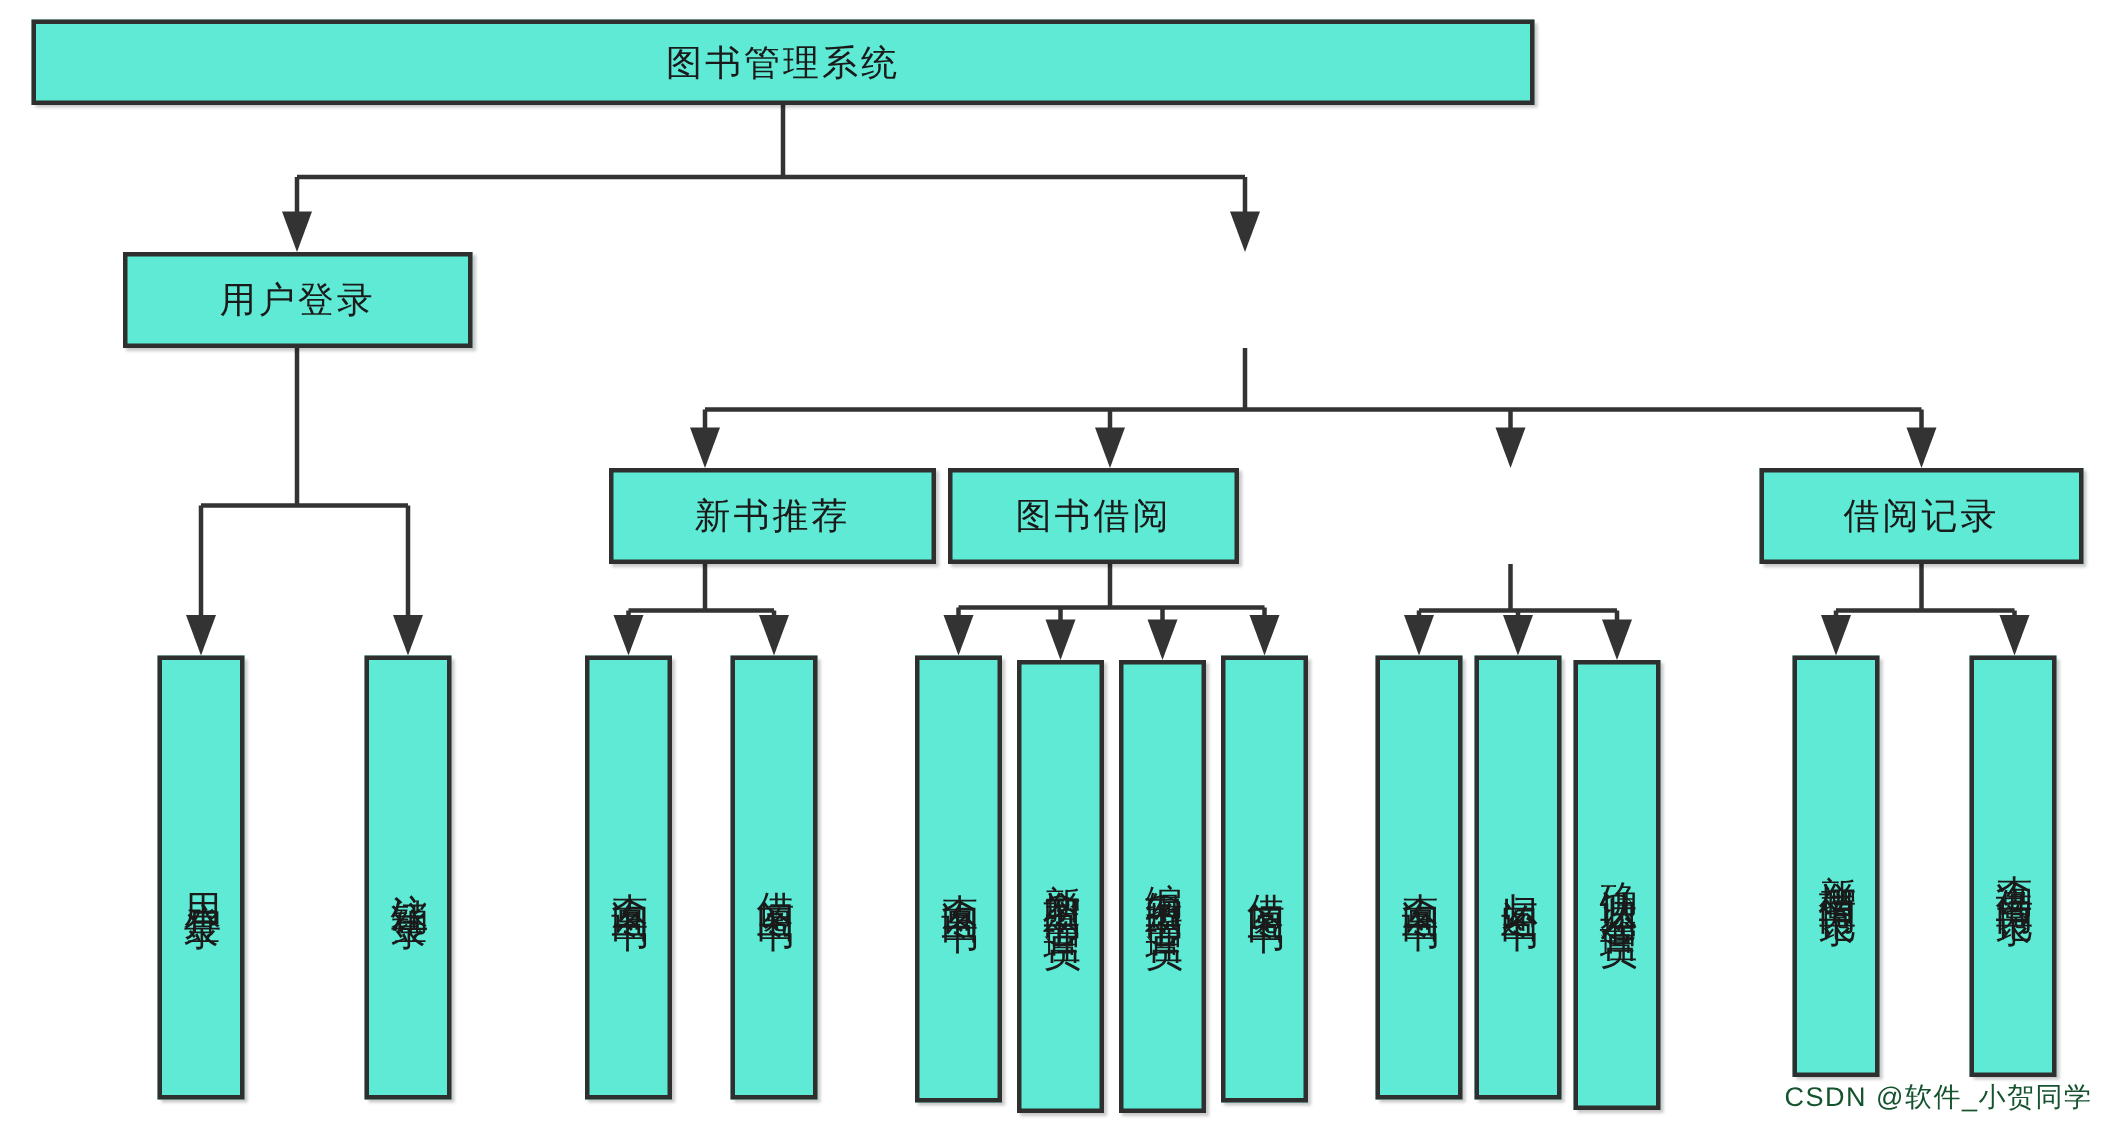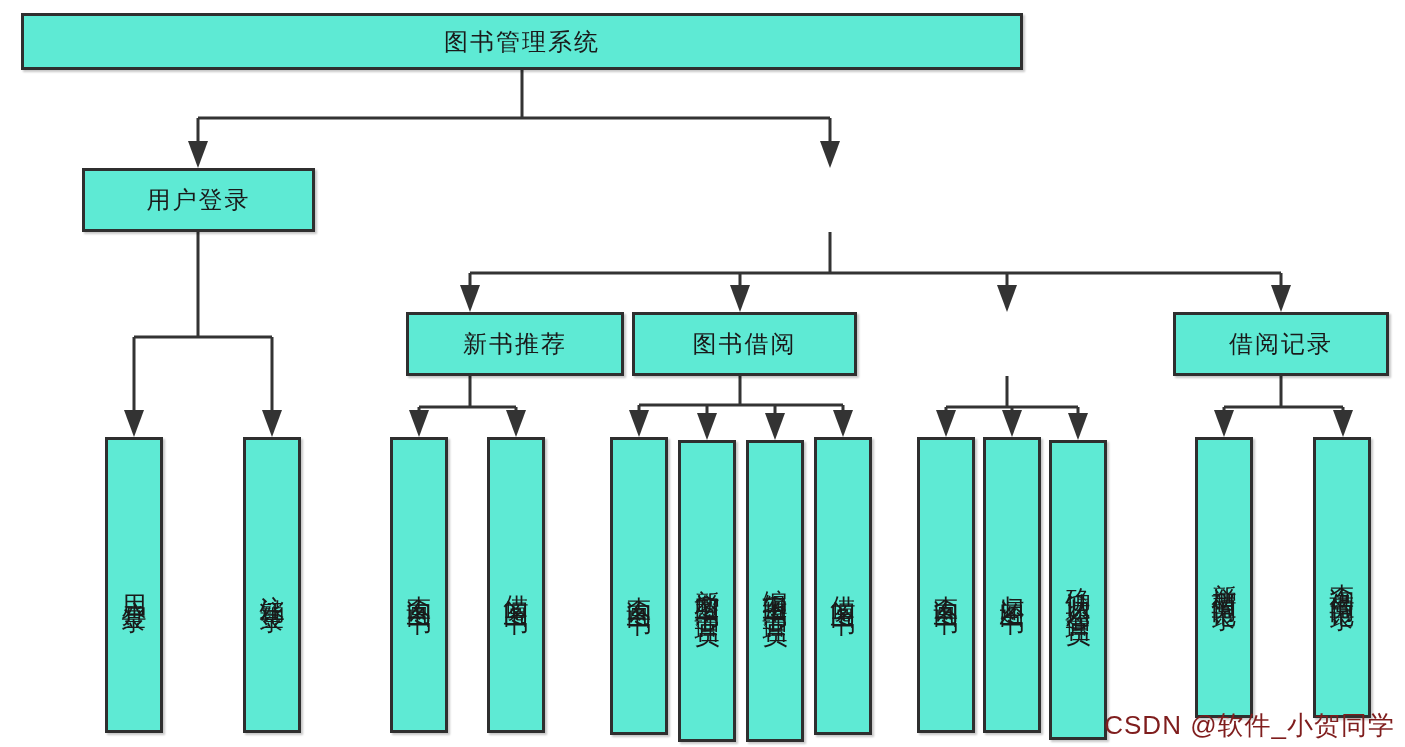--- a/index.html
+++ b/index.html
@@ -29,23 +29,23 @@
     writing-mode: vertical-rl;
     text-orientation: mixed;
     font-size: 25px;
     letter-spacing: 5px;
     line-height: 1;
   }
   .watermark {
     position: absolute;
     right: 10px;
     bottom: 4px;
-    font-size: 26px;
+    font-size: 18px;
     letter-spacing: 1px;
-    color: #7f1d1d;
+    color: #14532d;
     pointer-events: none;
     white-space: nowrap;
   }
 </style>
 </head>
 <body>
 
 <div class="canvas">
 
   <svg class="wires" width="1405" height="747" viewBox="0 0 1405 747" fill="none" stroke="#333333" stroke-width="3">
@@ -96,21 +96,21 @@
       <polygon points="1214,410 1234,410 1224,437" fill="#333333" stroke="none"></polygon>
       <polygon points="1333,410 1353,410 1343,437" fill="#333333" stroke="none"></polygon>
     </g>
   </svg>
 
   <div class="node" style="left:21px; top:13px; width:1002px; height:57px;">图书管理系统</div>
 
   <div class="node" style="left:82px; top:168px; width:233px; height:64px;">用户登录</div>
 
   <div class="node" style="left:361px; top:312px; width:218px; height:64px;margin-left:45px;">新书推荐</div>
-  <div class="node" style="left:632px; top:312px; width:225px; height:64px;">图书借阅</div>
+  <div class="node" style="left:632px; top:312px; width:194px; height:64px;">图书借阅</div>
   <div class="node" style="left:1173px; top:312px; width:216px; height:64px;font-family:Liberation Mono, monospace;">借阅记录</div>
 
   <div class="node v" style="left:105px; top:437px; width:58px; height:296px;">用户登录</div>
   <div class="node v" style="left:243px; top:437px; width:58px; height:296px;">注销登录</div>
 
   <div class="node v" style="left:390px; top:437px; width:58px; height:296px;">查询图书</div>
   <div class="node v" style="left:487px; top:437px; width:58px; height:296px;">借阅图书</div>
 
   <div class="node v" style="left:610px; top:437px; width:58px; height:298px;">查询图书</div>
   <div class="node v" style="left:678px; top:440px; width:58px; height:302px;">新增图书（管理员）</div>

